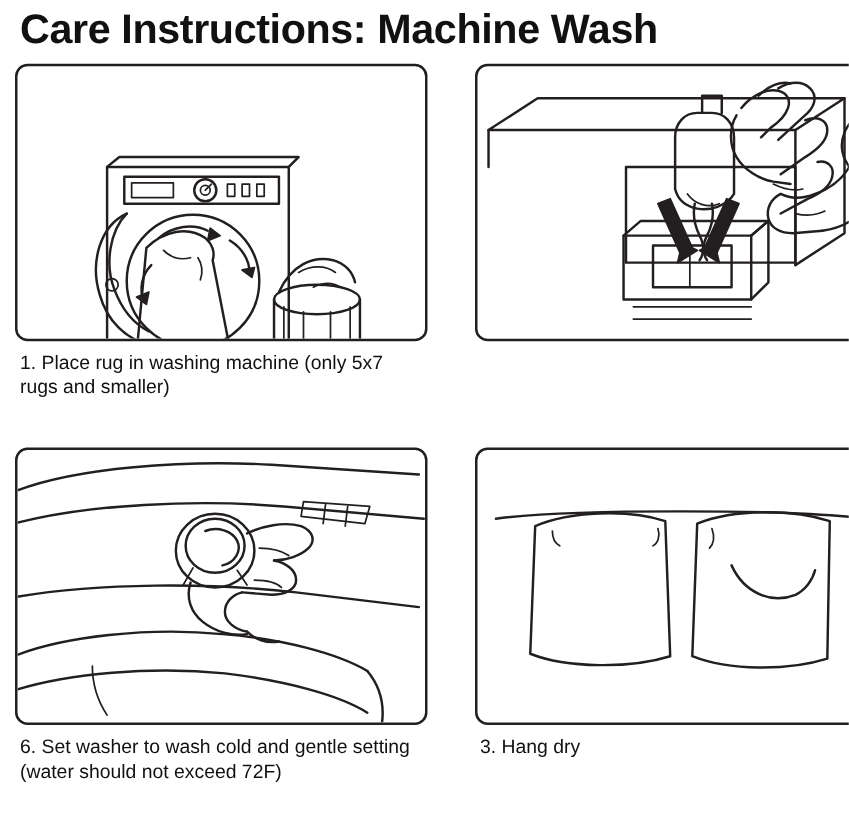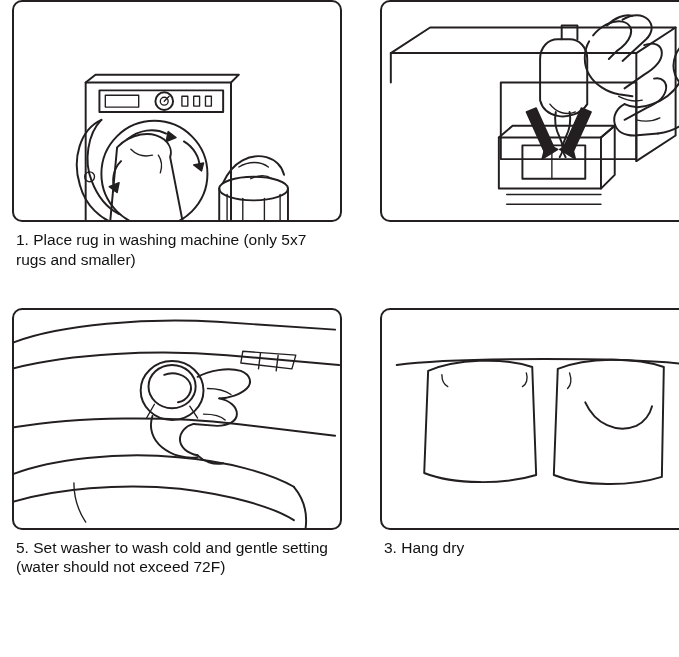--- a/index.html
+++ b/index.html
@@ -66,20 +66,21 @@
   }
   .ln { fill: none; stroke: #231f20; stroke-width: 2; stroke-linecap: round; stroke-linejoin: round; }
   .ln-thin { fill: none; stroke: #231f20; stroke-width: 1.4; stroke-linecap: round; stroke-linejoin: round; }
   .fill-dark { fill: #231f20; stroke: #231f20; stroke-width: 1.5; stroke-linejoin: round; }
 </style>
 </head>
 <body>
 
 <div class="page">
 
+  <div class="title">Care Instructions: Machine Wash</div>
 
   <div class="grid">
 
     <div class="cell">
       <div class="panel">
         <svg viewBox="0 0 330 222" xmlns="http://www.w3.org/2000/svg">
           <g>
 
             <path class="ln" d="M72 82 h148 v170 h-148 z"></path>
             <path class="ln" d="M72 82 l10 -8 h146 l-8 8"></path>
@@ -211,21 +212,21 @@
             <path class="ln-thin" d="M192 106 c10 0 18 2 22 6"></path>
           </g>
           <g>
             <path class="ln" d="M-4 168 c40 -16 110 -24 170 -18 c50 4 94 16 118 30"></path>
             <path class="ln" d="M-4 196 c44 -14 112 -20 172 -14 c50 6 94 18 116 32"></path>
             <path class="ln" d="M284 180 c10 12 14 26 12 42"></path>
             <path class="ln-thin" d="M60 176 c0 14 4 28 12 40"></path>
           </g>
         </svg>
       </div>
-      <div class="caption">5. Set washer to wash cold and gentle setting (water should not exceed 72F)</div>
+      <div class="caption">6. Set washer to wash cold and gentle setting (water should not exceed 72F)</div>
     </div>
 
     <div class="cell">
       <div class="panel">
         <svg viewBox="0 0 330 222" xmlns="http://www.w3.org/2000/svg">
           <g>
             <path class="ln" d="M14 56 c60 -8 240 -8 302 0"></path>
           </g>
           <g>
             <path class="ln" d="M46 62 c28 -12 76 -14 106 -4 l4 110 c-32 10 -84 10 -114 -2 z"></path>

